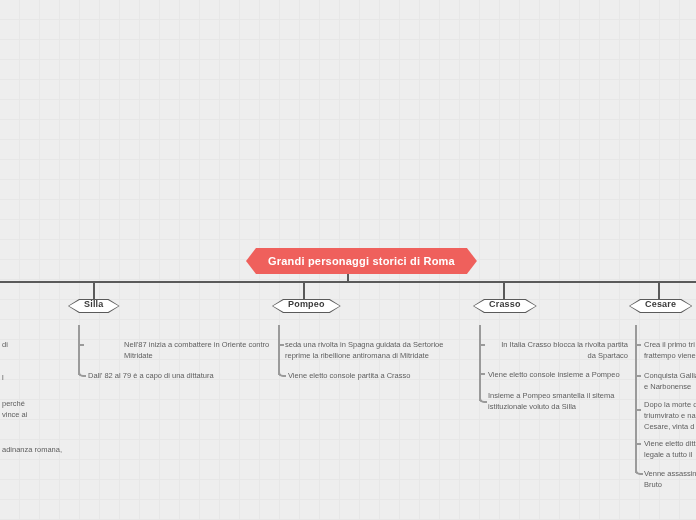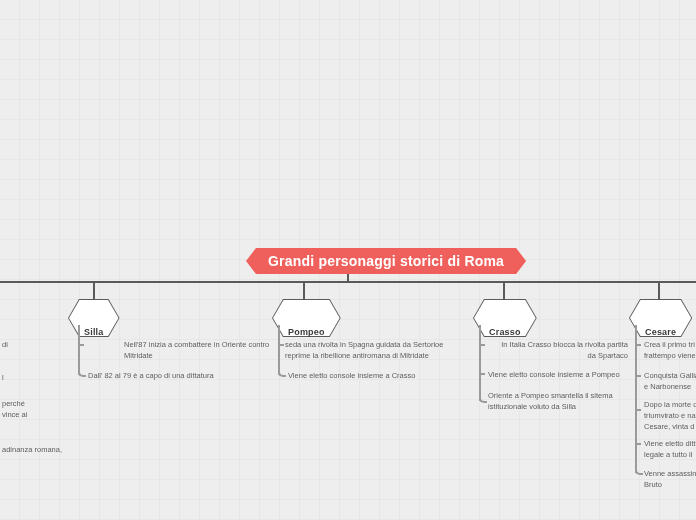--- a/index.html
+++ b/index.html
@@ -54,36 +54,36 @@
   }
 
   
   .root-node {
     position: absolute;
     display: flex;
     align-items: center;
     justify-content: flex-start;
     background: #ef605c;
     color: #ffffff;
-    font-size: 14px;
+    font-size: 11px;
     font-weight: bold;
     letter-spacing: 0.2px;
     white-space: nowrap;
     padding: 0 22px;
     height: 26px;
     -webkit-clip-path: polygon(10px 0, calc(100% - 10px) 0, 100% 50%, calc(100% - 10px) 100%, 10px 100%, 0 50%);
     clip-path: polygon(10px 0, calc(100% - 10px) 0, 100% 50%, calc(100% - 10px) 100%, 10px 100%, 0 50%);
   }
 
   
   .branch-node {
     position: absolute;
-    height: 38px;
+    height: 14px;
     display: flex;
-    align-items: flex-end;
+    align-items: flex-start;
     justify-content: center;
     white-space: nowrap;
   }
   .branch-node .hexbg {
     position: absolute;
     inset: 0;
     background: #5a5a5a;
     -webkit-clip-path: polygon(11px 0, calc(100% - 11px) 0, 100% 50%, calc(100% - 11px) 100%, 11px 100%, 0 50%);
     clip-path: polygon(11px 0, calc(100% - 11px) 0, 100% 50%, calc(100% - 11px) 100%, 11px 100%, 0 50%);
   }
@@ -150,35 +150,35 @@
   <div class="branch-node" style="left:272px; top:299px;">
     <div class="hexbg"></div>
     <div class="hexfg"></div>
     <div class="hexlabel">Pompeo</div>
   </div>
   <div class="spine" style="left:278px; top:325px; height:50px;"></div>
   <div class="stub" style="left:278px; top:344px; width:6px;"></div>
   <div class="elbow" style="left:278px; top:368px; width:6px; height:7px;"></div>
   <div class="leaf" style="left:285px; top:339px; width:160px;">seda una rivolta in Spagna guidata da Sertorioe
 reprime la ribellione antiromana di Mitridate</div>
-  <div class="leaf" style="left:288px; top:370px; width:160px;">Viene eletto console insieme a Crasso</div>
+  <div class="leaf" style="left:288px; top:370px; width:160px;">Viene eletto console partita a Crasso</div>
 
   <div class="branch-node" style="left:473px; top:299px;">
     <div class="hexbg"></div>
     <div class="hexfg"></div>
     <div class="hexlabel">Crasso</div>
   </div>
   <div class="spine" style="left:479px; top:325px; height:76px;"></div>
   <div class="stub" style="left:479px; top:344px; width:6px;"></div>
   <div class="stub" style="left:479px; top:373px; width:6px;"></div>
   <div class="elbow" style="left:479px; top:394px; width:6px; height:7px;"></div>
   <div class="leaf" style="left:488px; top:339px; width:140px;text-align:right;">In Italia Crasso blocca la rivolta partita
 da Spartaco</div>
   <div class="leaf" style="left:488px; top:369px; width:140px;">Viene eletto console insieme a Pompeo</div>
-  <div class="leaf" style="left:488px; top:390px; width:140px;">Oriente a Pompeo smantella il sitema
+  <div class="leaf" style="left:488px; top:390px; width:140px;">Insieme a Pompeo smantella il sitema
 istituzionale voluto da Silla</div>
 
   <div class="branch-node" style="left:629px; top:299px;">
     <div class="hexbg"></div>
     <div class="hexfg"></div>
     <div class="hexlabel">Cesare</div>
   </div>
   <div class="spine" style="left:635px; top:325px; height:148px;"></div>
   <div class="stub" style="left:635px; top:344px; width:6px;"></div>
   <div class="stub" style="left:635px; top:375px; width:6px;"></div>

